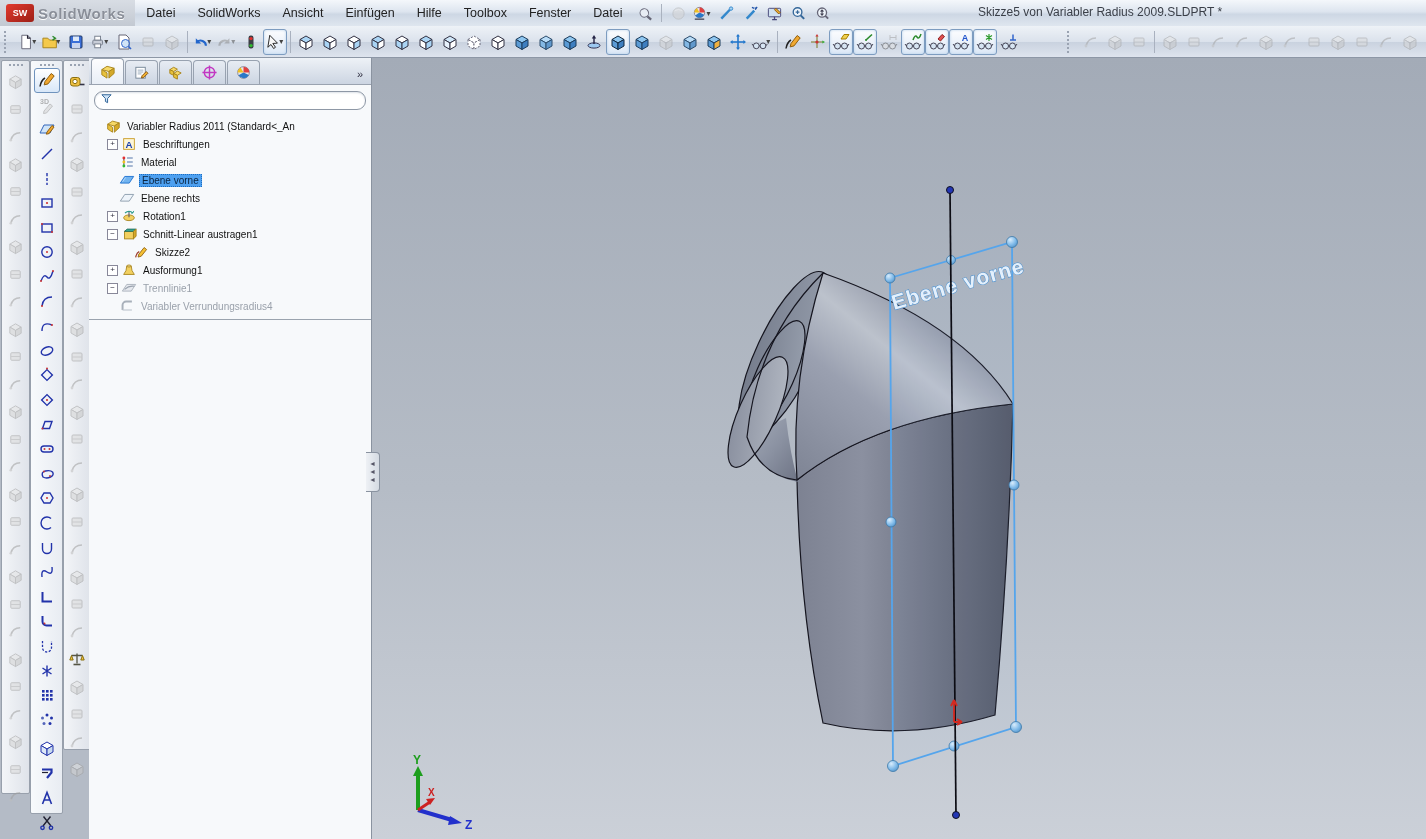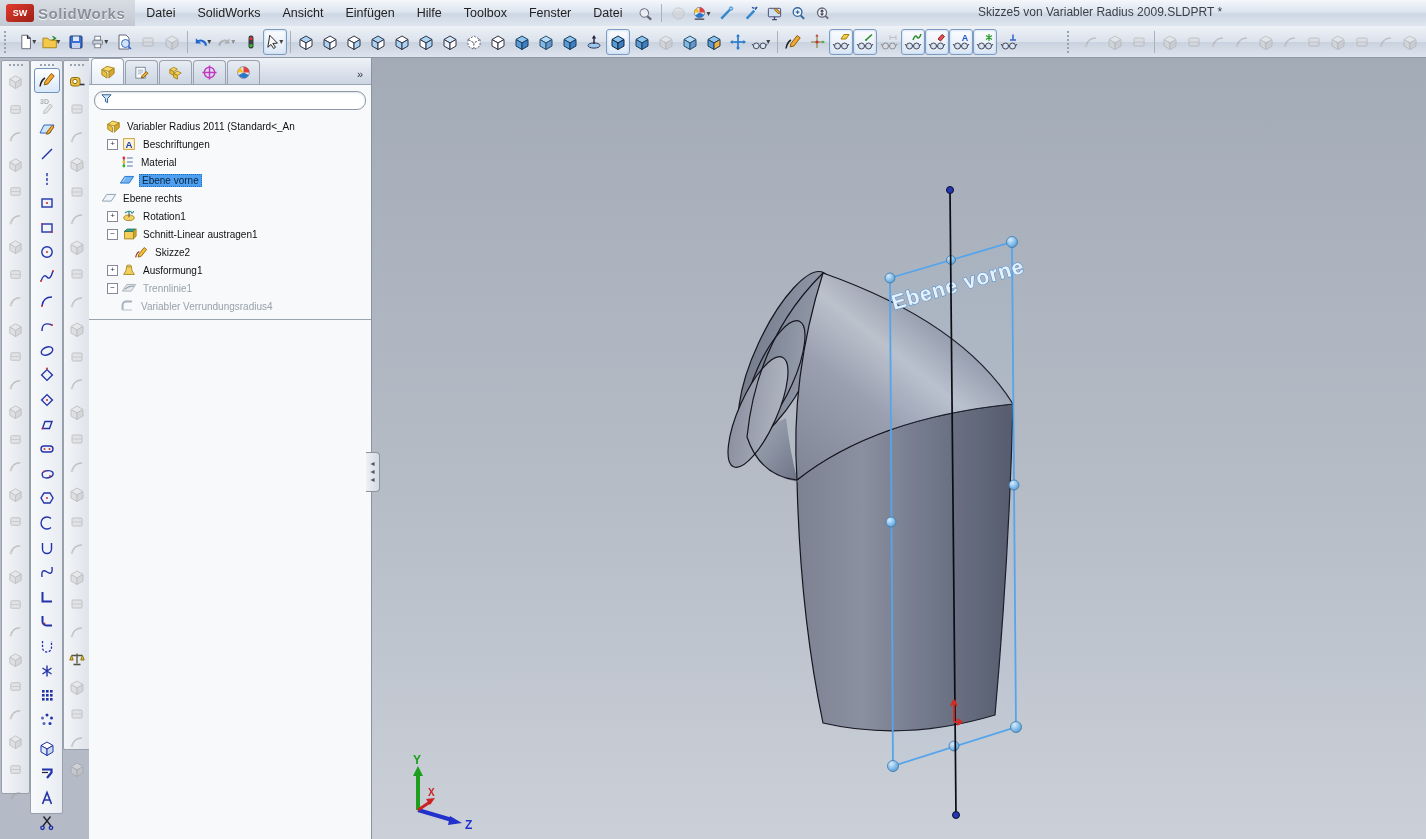--- a/index.html
+++ b/index.html
@@ -1298,21 +1298,21 @@
         <div class="t-row selected" style="padding-left: 18px;">
           <div style="width:12px;flex:0 0 auto;"></div>
           <div class="t-ico">
             <svg width="16" height="16" viewBox="0 0 18 18">
               <path d="M1.5 12.5l5-7.5h10l-5 7.5z" fill="#72b4f0" stroke="#1a6fd0"></path>
               <path d="M4 11l3.5-5" stroke="#bcdcfa"></path>
             </svg>
           </div>
           <span class="t-label">Ebene vorne</span>
         </div>
-        <div class="t-row" style="">
+        <div class="t-row" style="padding-left: 18px;">
           <div style="width:12px;flex:0 0 auto;"></div>
           <div class="t-ico">
             <svg width="16" height="16" viewBox="0 0 18 18">
               <path d="M1.5 12.5l5-7.5h10l-5 7.5z" fill="#eef4fa" stroke="#8899aa"></path>
             </svg>
           </div>
           <span class="t-label">Ebene rechts</span>
         </div>
         <div class="t-row" style="padding-left: 18px;">
           <div class="t-exp">+</div>

